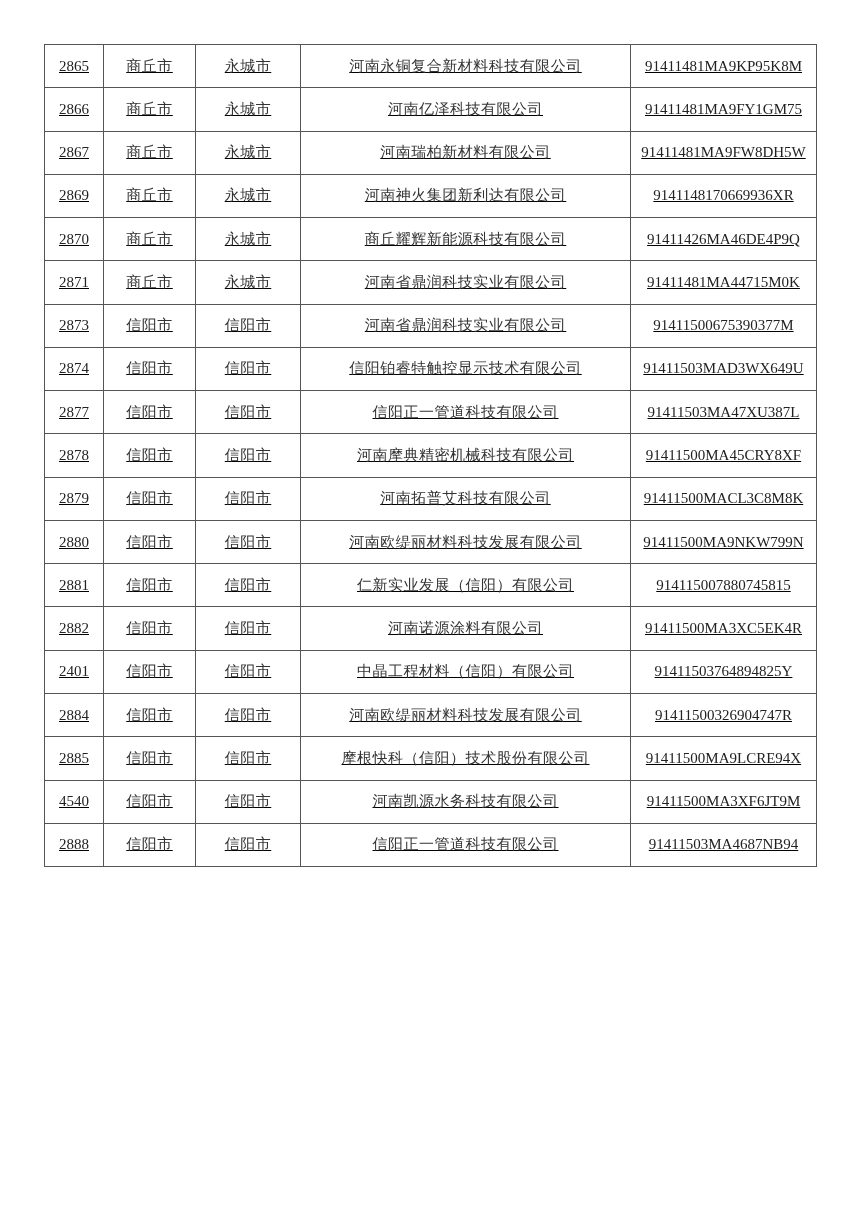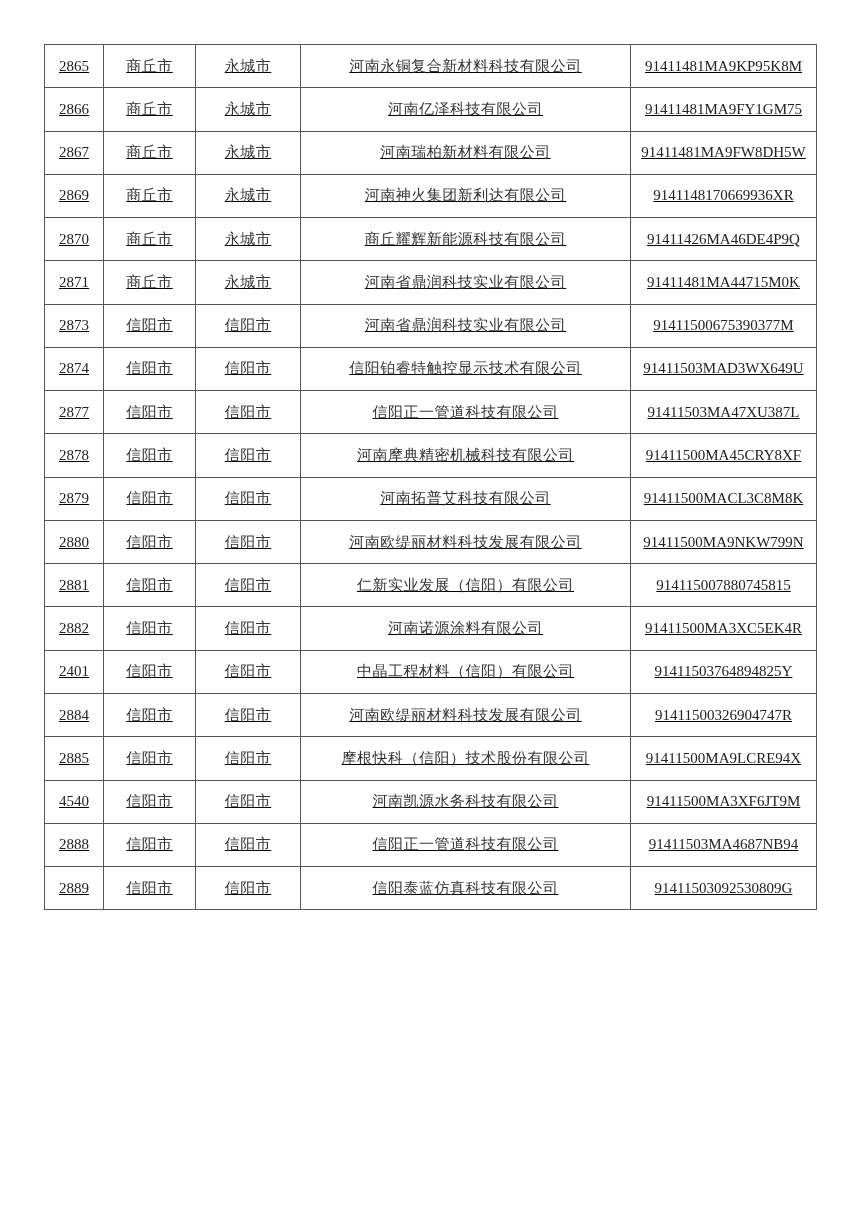--- a/index.html
+++ b/index.html
@@ -198,22 +198,15 @@
           <td class="c-name">河南凯源水务科技有限公司</td>
           <td class="c-code">91411500MA3XF6JT9M</td>
         </tr>
         <tr>
           <td class="c-num">2888</td>
           <td class="c-city">信阳市</td>
           <td class="c-county">信阳市</td>
           <td class="c-name">信阳正一管道科技有限公司</td>
           <td class="c-code">91411503MA4687NB94</td>
         </tr>
-        <tr>
-          <td class="c-num">2889</td>
-          <td class="c-city">信阳市</td>
-          <td class="c-county">信阳市</td>
-          <td class="c-name">信阳泰蓝仿真科技有限公司</td>
-          <td class="c-code">91411503092530809G</td>
-        </tr>
       </tbody>
   </table>
 </div>
 
 </body></html>

